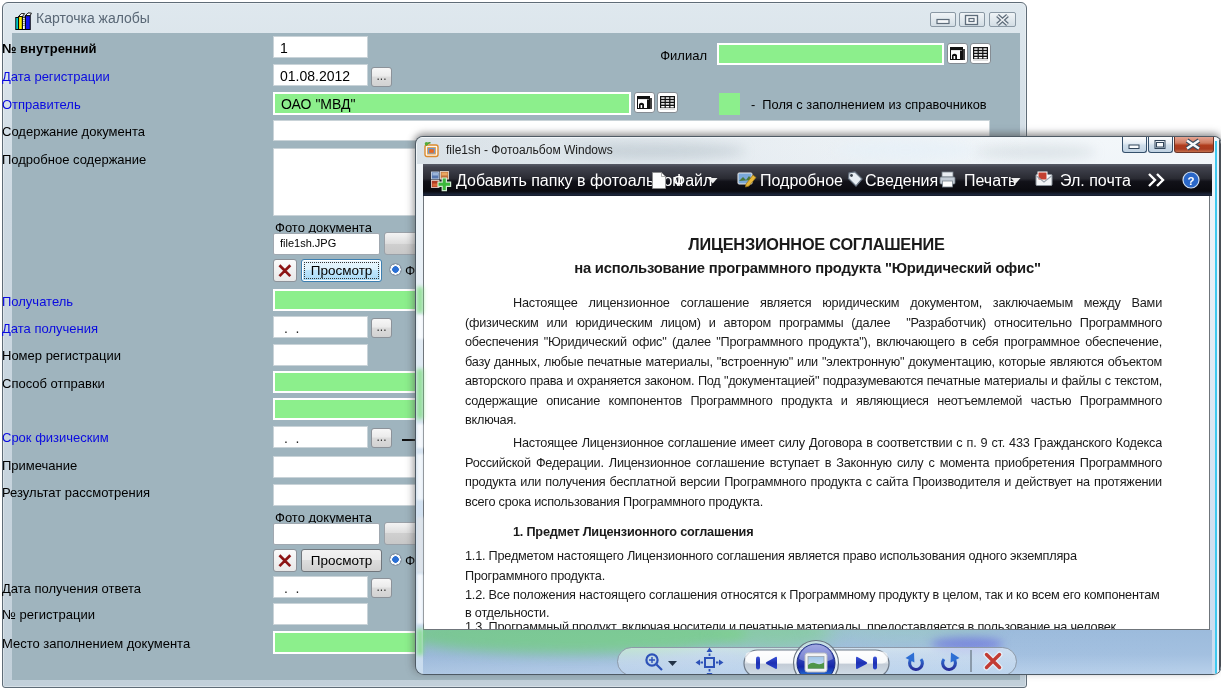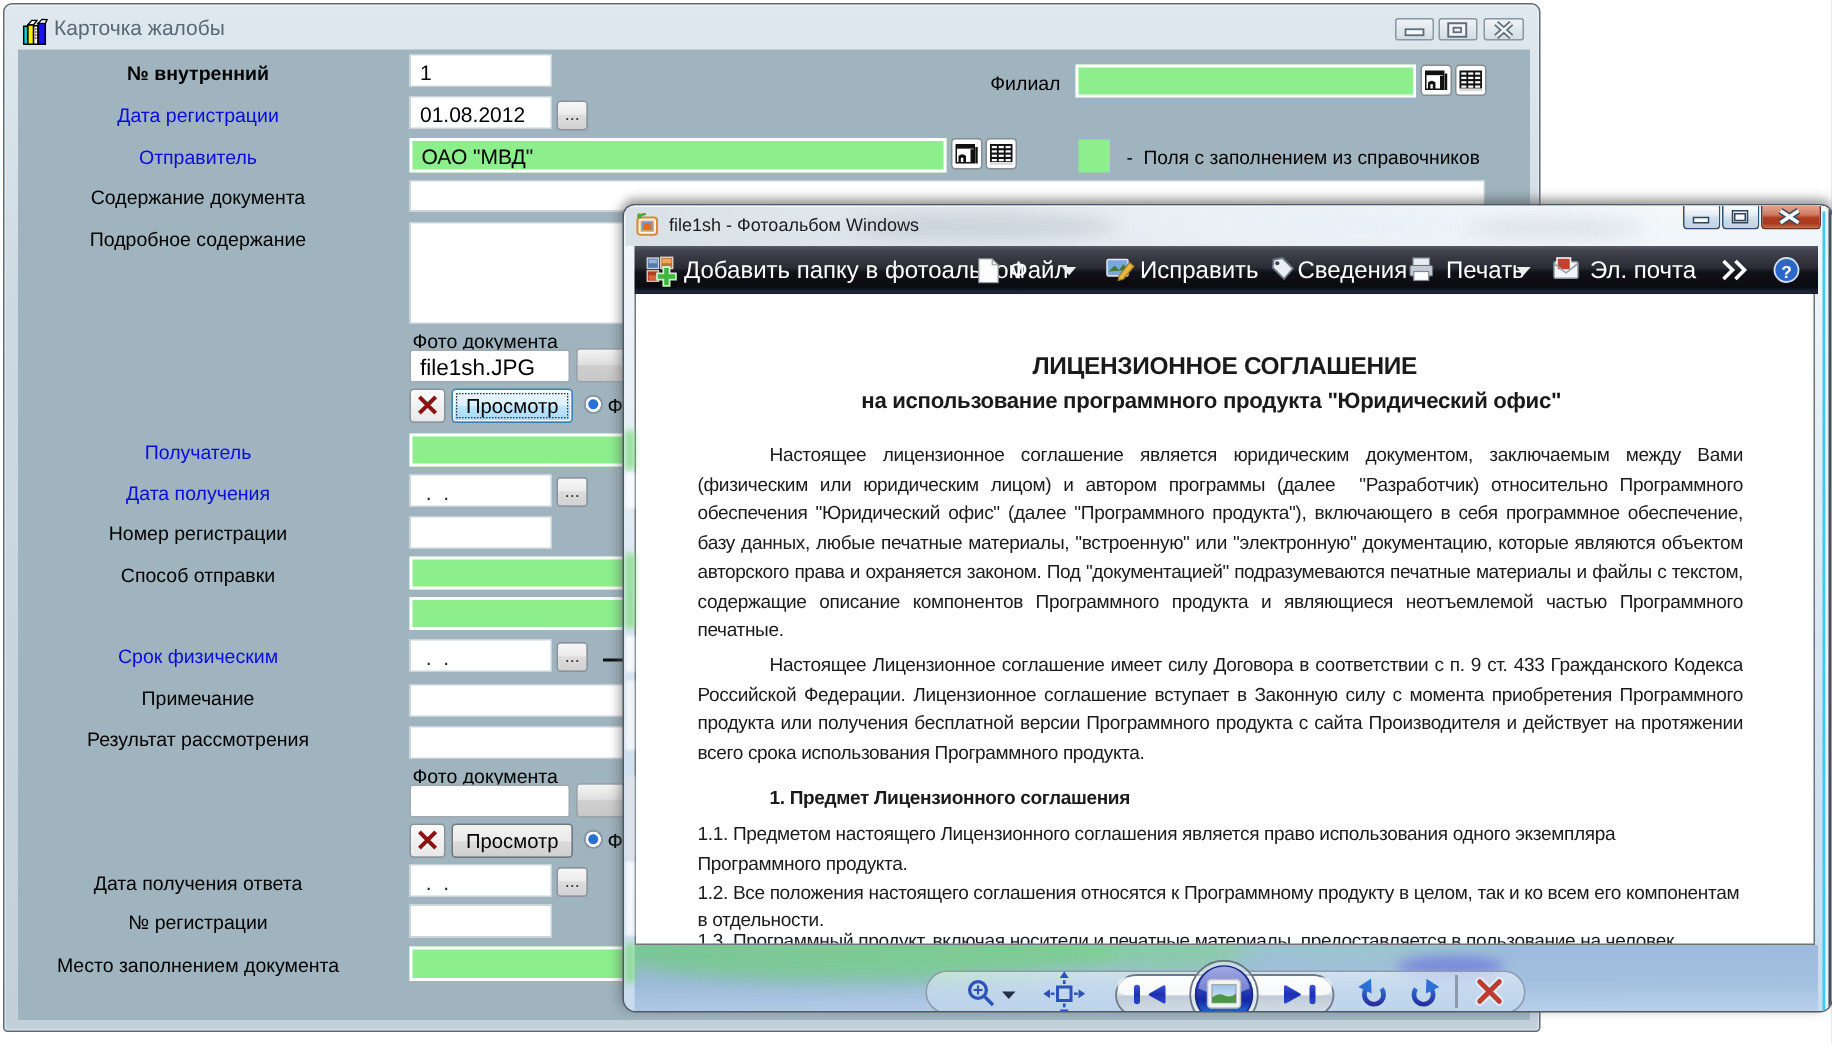--- a/index.html
+++ b/index.html
@@ -8,21 +8,21 @@
 #stage { position:absolute; top:0; left:0; width:1221px; height:696px; }
 .abs { position:absolute; }
 
 
 #w1 { left:2px; top:2px; width:1025px; height:686px;
   background:linear-gradient(180deg,#dfe8ee 0%,#cdd9e2 30%,#c2d0da 100%);
   border:1px solid #5f6c77; border-radius:6px 6px 3px 3px;
   box-shadow:0 0 0 1px rgba(255,255,255,.35) inset; }
 #w1body { position:absolute; left:9px; top:30px; right:6px; bottom:7px; background:#9fb4be; }
 #w1title { position:absolute; left:33px; top:7px; font-size:14px; color:#5a6876; }
-.lbl { position:absolute; font-size:13px; color:#000; text-align:center; width:260px; left:2px; }
+.lbl { position:absolute; font-size:13px; color:#000; text-align:left; width:260px; left:2px; }
 .lblb { color:#0a0ae0; }
 .fld { position:absolute; background:#fff; border:1px solid #c9d3d8; }
 .gfld { position:absolute; background:#8cef8c; border:2px solid #fff; }
 .fld span, .gfld span { display:block; padding:3px 0 0 6px; font-size:14px; color:#000; }
 .btn3 { position:absolute; width:21px; height:20px; border:1px solid #8c9299;
   border-radius:3px; background:linear-gradient(180deg,#f7f7f7 0%,#ebebeb 45%,#dcdcdc 50%,#d2d2d2 100%);
   font-size:12px; color:#333; text-align:center; line-height:16px; }
 .icbtn { position:absolute; width:21px; height:21px; border:1px solid #858c93; border-radius:3px; background:#fff; }
 .graybtn { position:absolute; width:61px; height:23px; border:1px solid #9aa1a8; border-radius:3px;
   background:linear-gradient(180deg,#f4f4f4,#dddddd 50%,#cfcfcf 50%,#c8c8c8); }
@@ -139,21 +139,21 @@
             <rect x="3.2" y="13.0" width="3.4" height="1.5"></rect>
             <rect x="7.8" y="13.0" width="3.4" height="1.5"></rect>
             <rect x="12.4" y="13.0" width="3.4" height="1.5"></rect>
           </g>
           <rect x="2" y="15.2" width="15" height="1.6" fill="#d8d8d8"></rect>
         </svg></div>
   <div class="fld" style="left:273px;top:120px;width:717px;height:21px"></div>
   <div class="fld" style="left:273px;top:148px;width:717px;height:68px"></div>
 
   <div class="fld" style="left:273px;top:233px;width:107px;height:22px;border:1px solid #a0a8b0;border-radius:2px">
-        <span style="font-size:15px">file1sh.JPG</span>
+        <span style="font-size:11px">file1sh.JPG</span>
       </div>
   <div class="graybtn" style="left:384px;top:232px"></div>
   <div class="xbtn" style="left:273px;top:259px">✕</div>
   <div class="pbtn" style="left:301px;top:259px;border-color:#3c7fb1;background:linear-gradient(180deg,#eaf6fd,#d9f0fc 50%,#bee6fd 50%,#a7d9f5);box-shadow:0 0 0 1px #fff inset"><div style="position:absolute;left:2px;top:2px;right:2px;bottom:2px;border:1px dotted #333;border-radius:1px"></div>Просмотр</div>
   <div class="radio" style="left:389px;top:263px"></div>
   <div class="abs" style="left:405px;top:263px;font-size:13.5px">Фа</div>
 
   <div class="gfld" style="left:273px;top:289px;width:358px;height:22px"></div>
   <div class="fld" style="left:273px;top:316px;width:95px;height:22px">
         <span style="color:#222">&nbsp;.&nbsp;&nbsp;.</span>
@@ -236,37 +236,37 @@
   <div class="tblob" style="left:560px;top:8px;width:120px;height:14px;background:rgba(140,158,170,.22)"></div>
   <div id="w2title">file1sh - Фотоальбом Windows</div>
 
   <div class="abs" style="left:706px;top:0;width:25px;height:16px;border:1px solid #35506b;border-top:none;border-radius:0 0 3px 3px;background:linear-gradient(180deg,#fdfdfd,#e6eef5 40%,#cfdeea 55%,#c0d2e2)"></div>
   <div class="abs" style="left:732px;top:0;width:25px;height:16px;border:1px solid #35506b;border-top:none;border-radius:0 0 3px 3px;background:linear-gradient(180deg,#fdfdfd,#e6eef5 40%,#cfdeea 55%,#c0d2e2)"></div>
   <div class="abs" style="left:758px;top:0;width:40px;height:16px;border:1px solid #6b3528;border-top:none;border-radius:0 0 3px 3px;background:linear-gradient(180deg,#e5a593 0%,#cf7c62 40%,#b03c1e 55%,#a93a20 80%,#c4714d 100%)"></div>
 
   <div id="tbar">
     <div class="ti" style="left:33px">Добавить папку в фотоальбом</div>
     <div class="ti" style="left:250px">Файл</div>
-    <div class="ti" style="left:337px">Исправить</div>
+    <div class="ti" style="left:337px">Подробное</div>
     <div class="ti" style="left:442px">Сведения</div>
     <div class="ti" style="left:541px">Печать</div>
     <div class="ti" style="left:637px">Эл. почта</div>
   </div>
 
   <div id="doc">
     <div class="dtxt" style="left:44px;top:39px;width:697px;text-align:center;font-weight:bold;font-size:16.3px">ЛИЦЕНЗИОННОЕ СОГЛАШЕНИЕ</div>
     <div class="dtxt" style="left:35px;top:64px;width:697px;text-align:center;font-weight:bold;font-size:14.8px">на использование программного продукта "Юридический офис"</div>
 
     <div class="dtxt jl" style="top:100px;padding-left:48px">Настоящее лицензионное соглашение является юридическим документом, заключаемым между Вами</div>
     <div class="dtxt jl" style="top:119.5px">(физическим или юридическим лицом) и автором программы (далее&nbsp; "Разработчик) относительно Программного</div>
     <div class="dtxt jl" style="top:139px">обеспечения "Юридический офис" (далее "Программного продукта"), включающего в себя программное обеспечение,</div>
     <div class="dtxt jl" style="top:158.5px">базу данных, любые печатные материалы, "встроенную" или "электронную" документацию, которые являются объектом</div>
     <div class="dtxt jl" style="top:178px;letter-spacing:-0.28px">авторского права и охраняется законом. Под "документацией" подразумеваются печатные материалы и файлы с текстом,</div>
     <div class="dtxt jl" style="top:197.5px">содержащие описание компонентов Программного продукта и являющиеся неотъемлемой частью Программного</div>
-    <div class="dtxt ll" style="top:217px">печатные.</div>
+    <div class="dtxt ll" style="top:217px">включая.</div>
 
     <div class="dtxt jl" style="top:240px;padding-left:48px">Настоящее Лицензионное соглашение имеет силу Договора в соответствии с п. 9 ст. 433 Гражданского Кодекса</div>
     <div class="dtxt jl" style="top:259.5px">Российской Федерации. Лицензионное соглашение вступает в Законную силу с момента приобретения Программного</div>
     <div class="dtxt jl" style="top:279px">продукта или получения бесплатной версии Программного продукта с сайта Производителя и действует на протяжении</div>
     <div class="dtxt ll" style="top:298.5px">всего срока использования Программного продукта.</div>
 
     <div class="dtxt ll" style="top:329px;padding-left:48px;font-weight:bold">1. Предмет Лицензионного соглашения</div>
     <div class="dtxt ll" style="top:353px">1.1. Предметом настоящего Лицензионного соглашения является право использования одного экземпляра</div>
     <div class="dtxt ll" style="top:373px">Программного продукта.</div>
     <div class="dtxt ll" style="top:392px">1.2. Все положения настоящего соглашения относятся к Программному продукту в целом, так и ко всем его компонентам</div>

